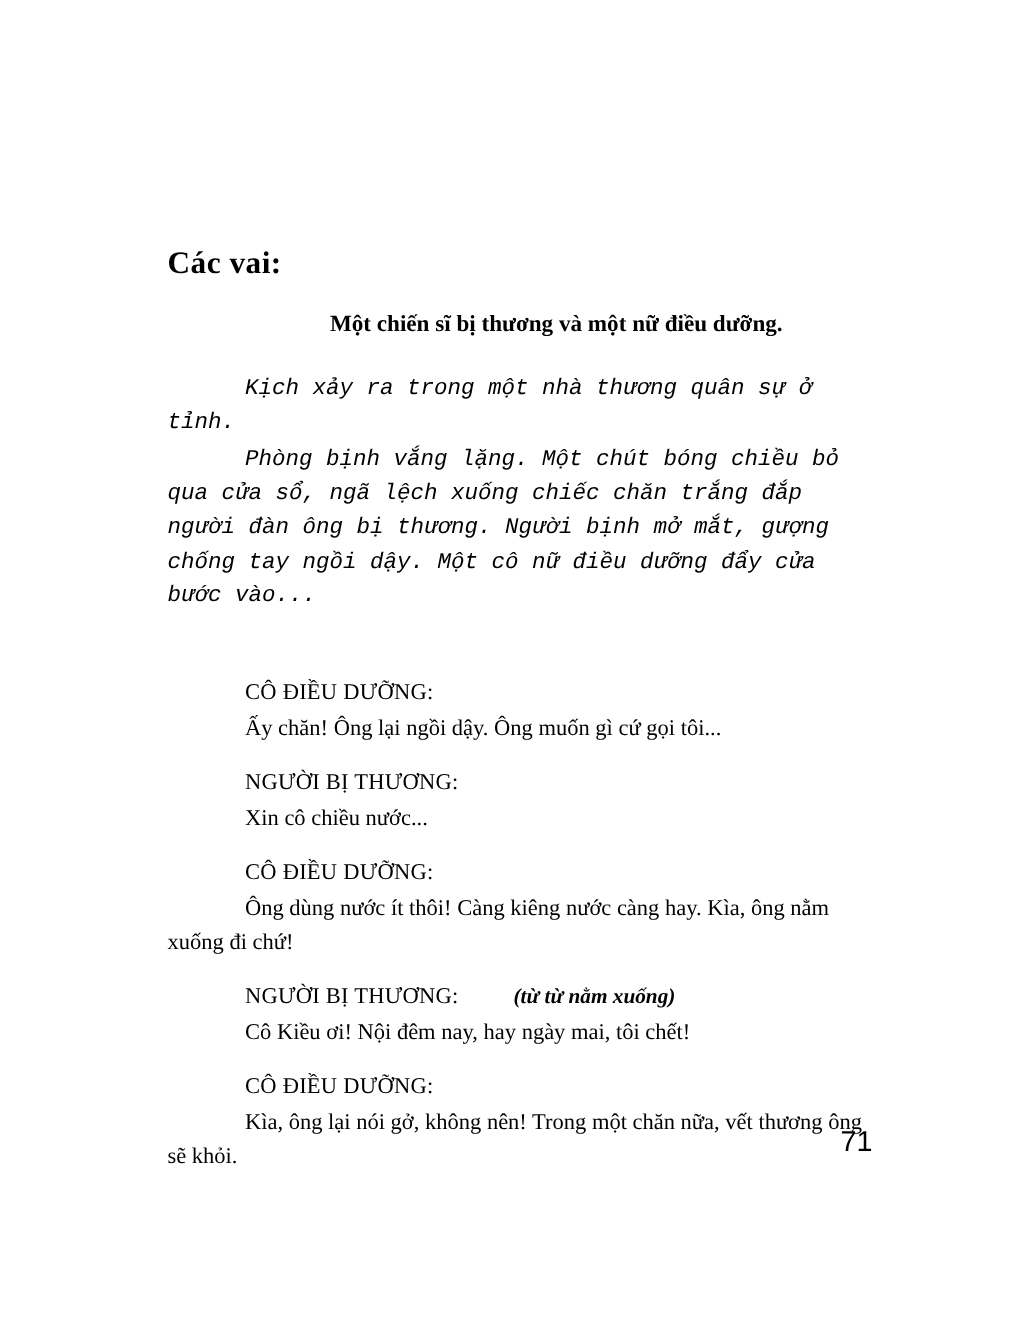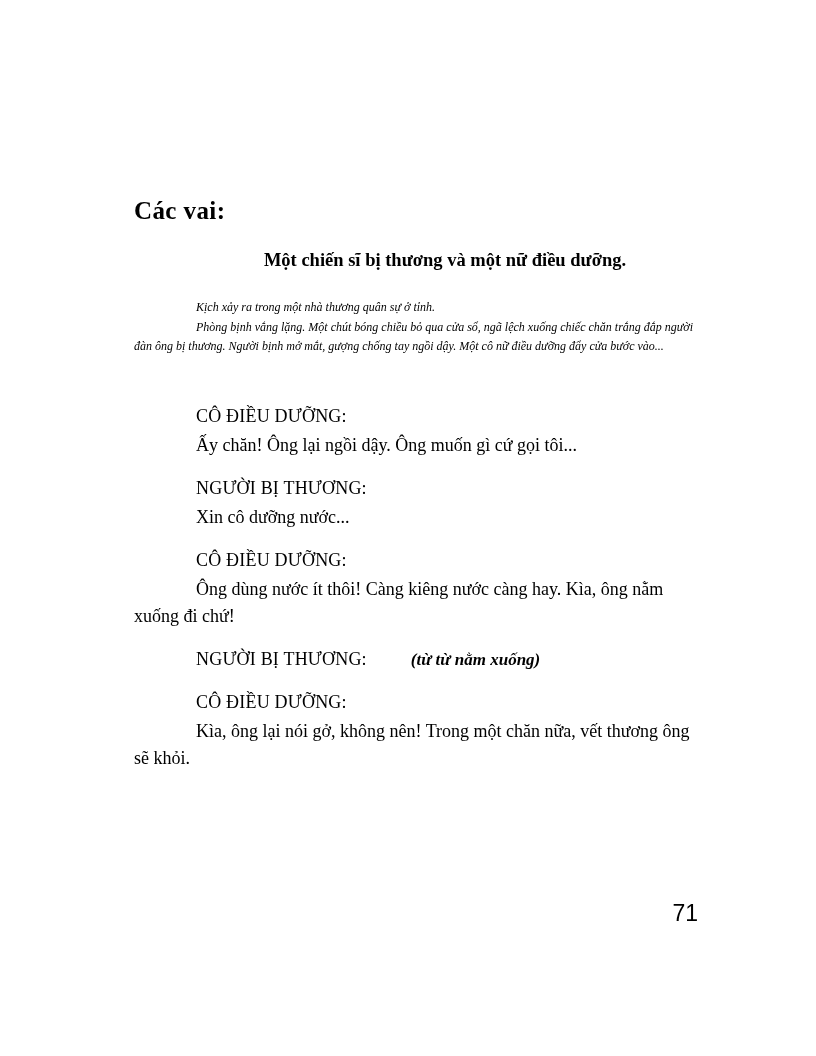--- a/index.html
+++ b/index.html
@@ -43,23 +43,24 @@
     font-size: 18.5px;
     font-weight: bold;
     margin: 0 0 26px 0;
     padding-left: 62px;
     line-height: 1.3;
     text-align: center;
   }
 
   .stage-block {
     font-style: italic;
-    font-size: 12px;
+    font-size: 18px;
     line-height: 1.52;
     margin: 0 0 48px 0;
+    font-family: Liberation Mono, monospace;
   }
   .stage-block p {
     margin: 0;
     text-indent: 62px;
   }
   .stage-block p.tight {
     margin-top: 2px;
   }
 
   .dialogue {
@@ -118,32 +119,33 @@
 
     <div class="dialogue">
 
       <div class="speech">
         <p class="speaker">CÔ ĐIỀU DƯỠNG:</p>
         <p class="speech-text">Ấy chăn! Ông lại ngồi dậy. Ông muốn gì cứ gọi tôi...</p>
       </div>
 
       <div class="speech">
         <p class="speaker">NGƯỜI BỊ THƯƠNG:</p>
-        <p class="speech-text">Xin cô dưỡng nước...</p>
+        <p class="speech-text">Xin cô chiều nước...</p>
       </div>
 
       <div class="speech">
         <p class="speaker">CÔ ĐIỀU DƯỠNG:</p>
         <p class="speech-text">Ông dùng nước ít thôi! Càng kiêng nước càng hay. Kìa, ông nằm xuống đi chứ!</p>
       </div>
 
       <div class="speech">
         <p class="speaker">
           <span>NGƯỜI BỊ THƯƠNG:</span><span class="direction">(từ từ nằm xuống)</span>
         </p>
+        <p class="speech-text">Cô Kiều ơi! Nội đêm nay, hay ngày mai, tôi chết!</p>
       </div>
 
       <div class="speech">
         <p class="speaker">CÔ ĐIỀU DƯỠNG:</p>
         <p class="speech-text">Kìa, ông lại nói gở, không nên! Trong một chăn nữa, vết thương ông sẽ khỏi.</p>
       </div>
 
     </div>
   </div>
 

